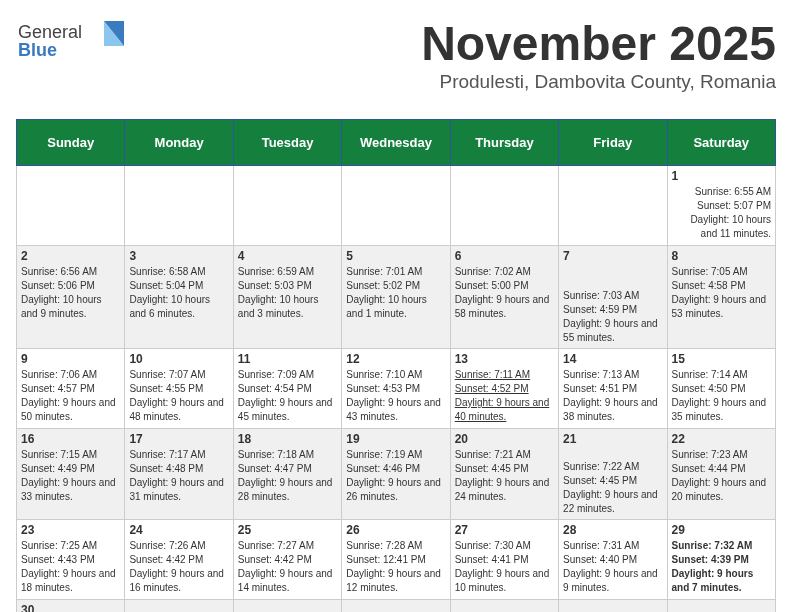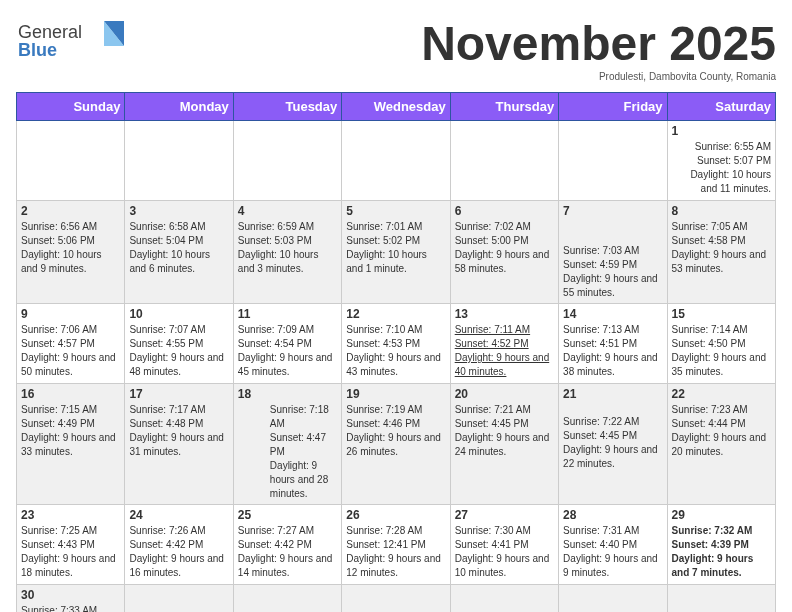--- a/index.html
+++ b/index.html
@@ -7,50 +7,50 @@
       font-family: Arial, sans-serif;
       background: #fff;
       width: 792px;
       min-height: 612px;
       padding: 16px;
     }
     .header-area {
       display: flex;
       justify-content: space-between;
       align-items: flex-start;
-      margin-bottom: 10px;
+      margin-bottom: 26px;
     }
     .logo {
       display: flex;
       align-items: center;
       gap: 0px;
     }
     .title-area {
       text-align: right;
     }
     .month-title {
       font-size: 48px;
       font-weight: bold;
       color: #333;
     }
     .location-subtitle {
-      font-size: 10px;
+      font-size: 19px;
       color: #555;
     }
     .calendar {
       width: 100%;
       border-collapse: collapse;
       border: 1px solid #ccc;
     }
     .calendar th {
-      background-color: #8b5cf6;
+      background-color: #15803d;
       color: #fff;
       font-size: 13px;
-      padding: 6px 4px;
-      text-align: right;
+      padding: 15px 4px;
+      text-align: center;
       border: 1px solid #2e55a0;
       font-weight: bold;
     }
     .calendar td {
       vertical-align: top;
       border: 1px solid #ccc;
       padding: 3px 4px;
       width: calc(100% / 7);
       min-height: 70px;
       height: 80px;
@@ -227,21 +227,21 @@
 Daylight: 9 hours and 33 minutes.</div>
         </td>
         <td>
           <span class="day-number">17</span>
           <div class="day-info" style="white-space: pre-line;">Sunrise: 7:17 AM
 Sunset: 4:48 PM
 Daylight: 9 hours and 31 minutes.</div>
         </td>
         <td>
           <span class="day-number">18</span>
-          <div class="day-info" style="white-space: pre-line; margin-left: 32px;">Sunrise: 7:18 AM
+          <div class="day-info" style="white-space: pre-line;">Sunrise: 7:18 AM
 Sunset: 4:47 PM
 Daylight: 9 hours and 28 minutes.</div>
         </td>
         <td>
           <span class="day-number">19</span>
           <div class="day-info" style="white-space: pre-line;">Sunrise: 7:19 AM
 Sunset: 4:46 PM
 Daylight: 9 hours and 26 minutes.</div>
         </td>
         <td>

